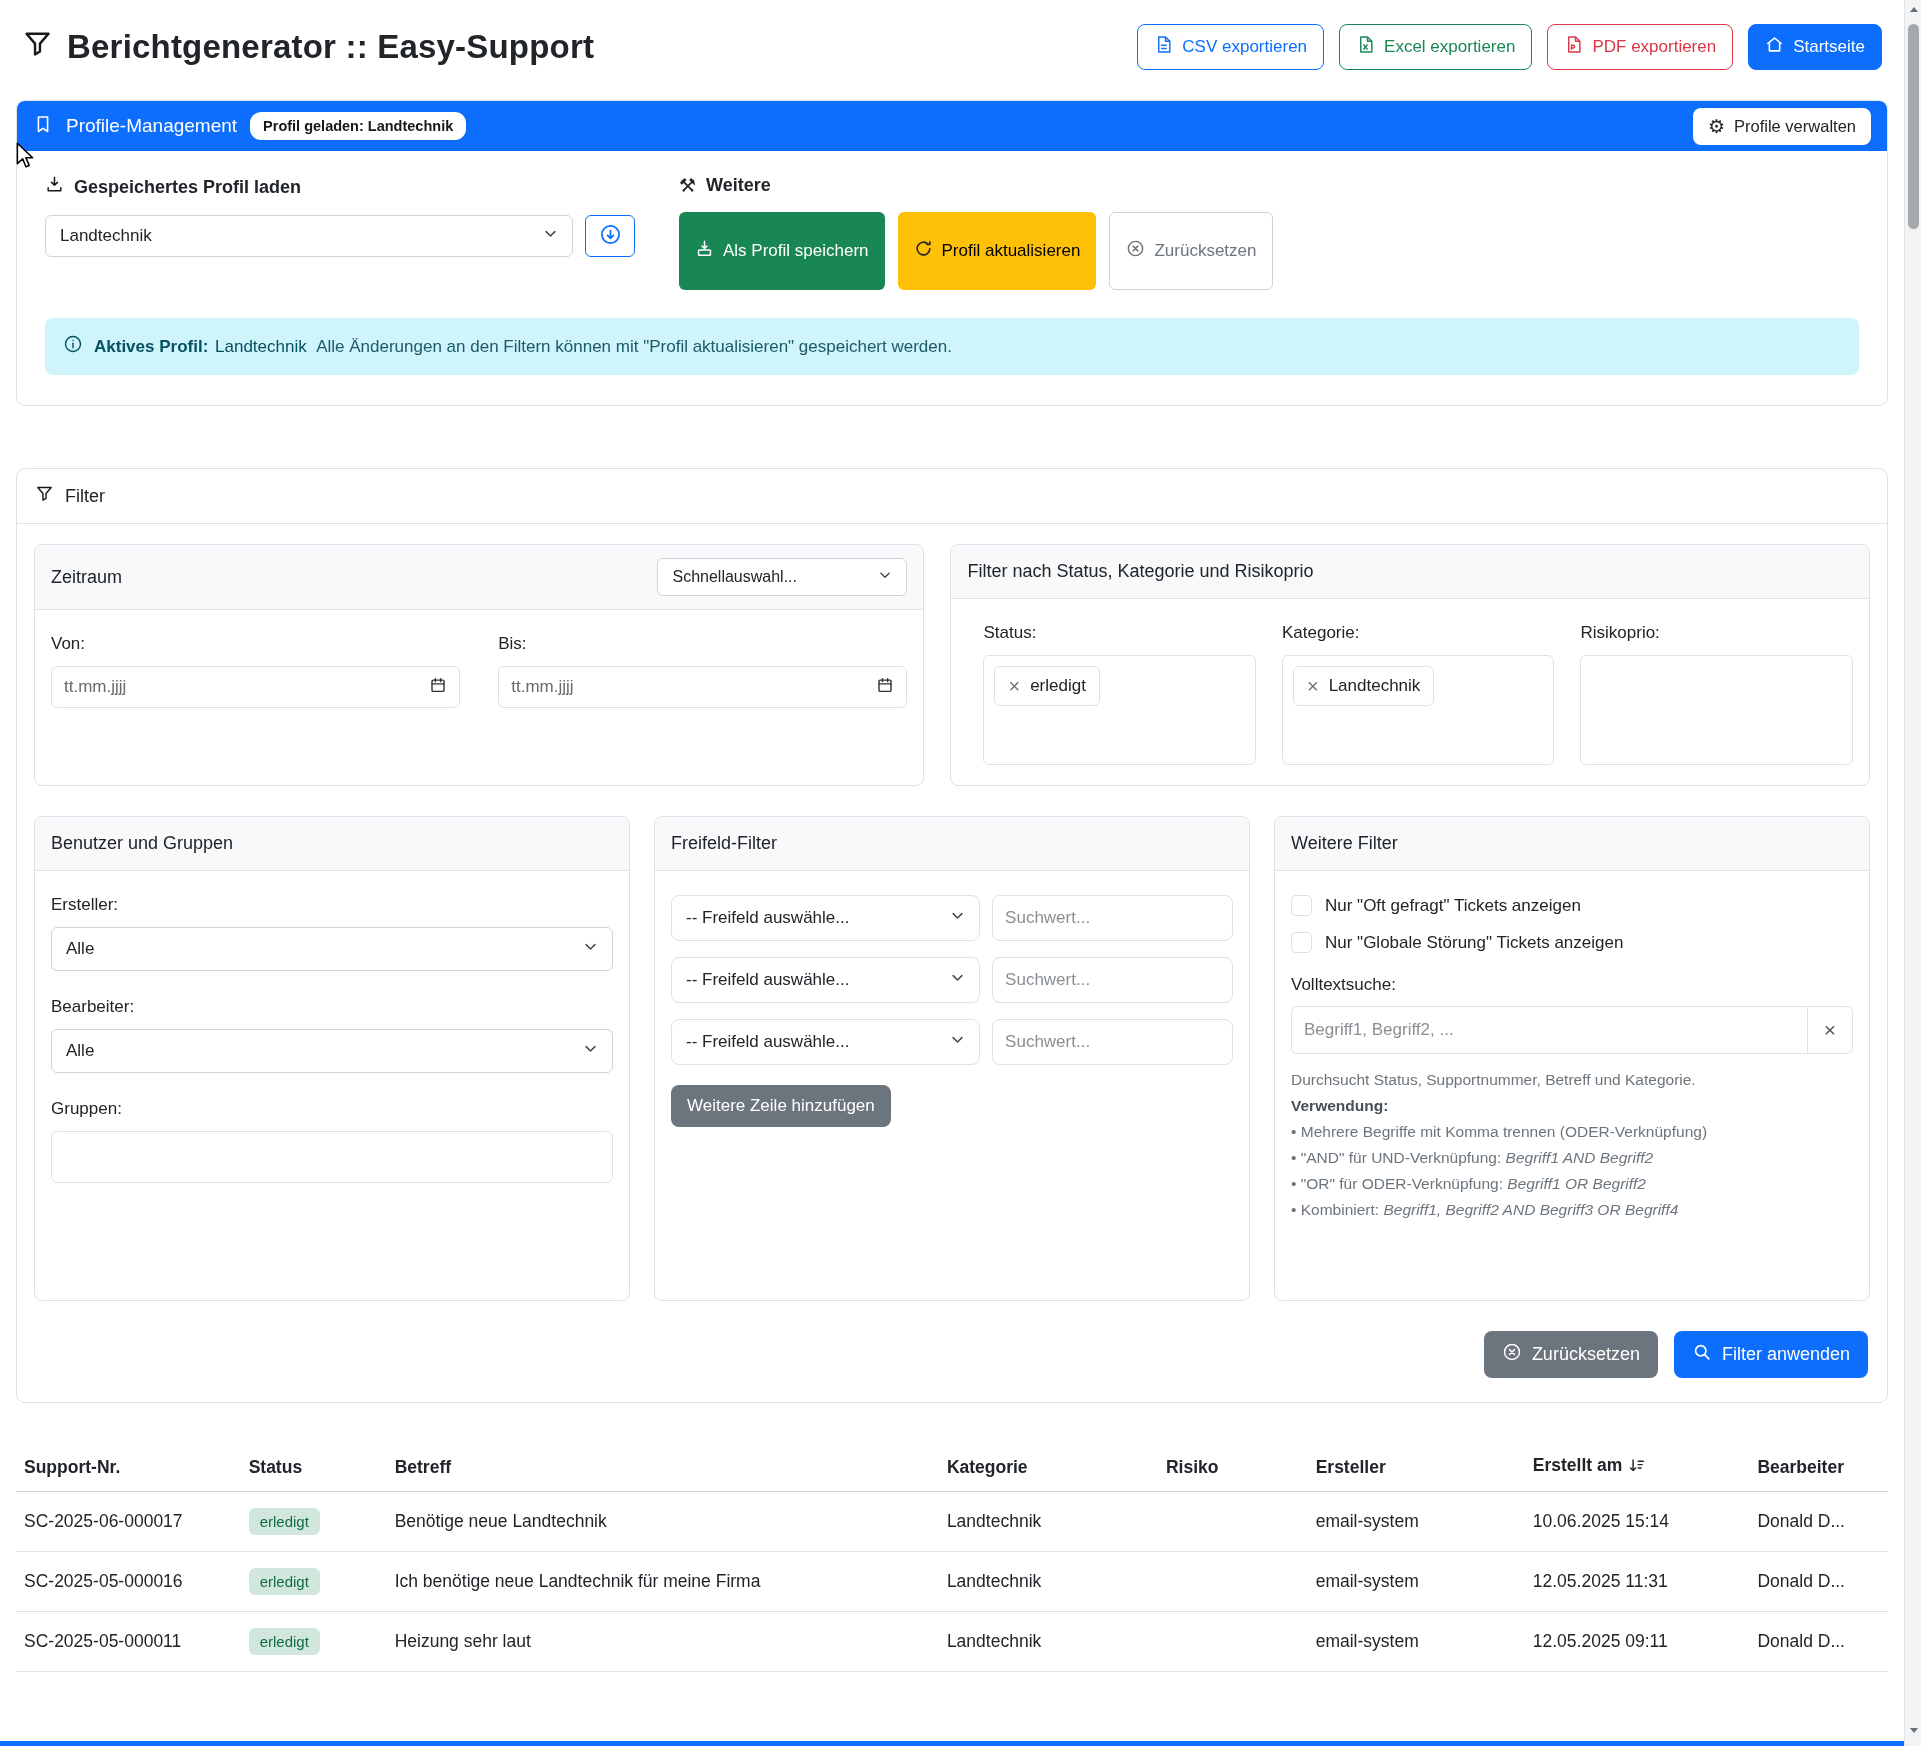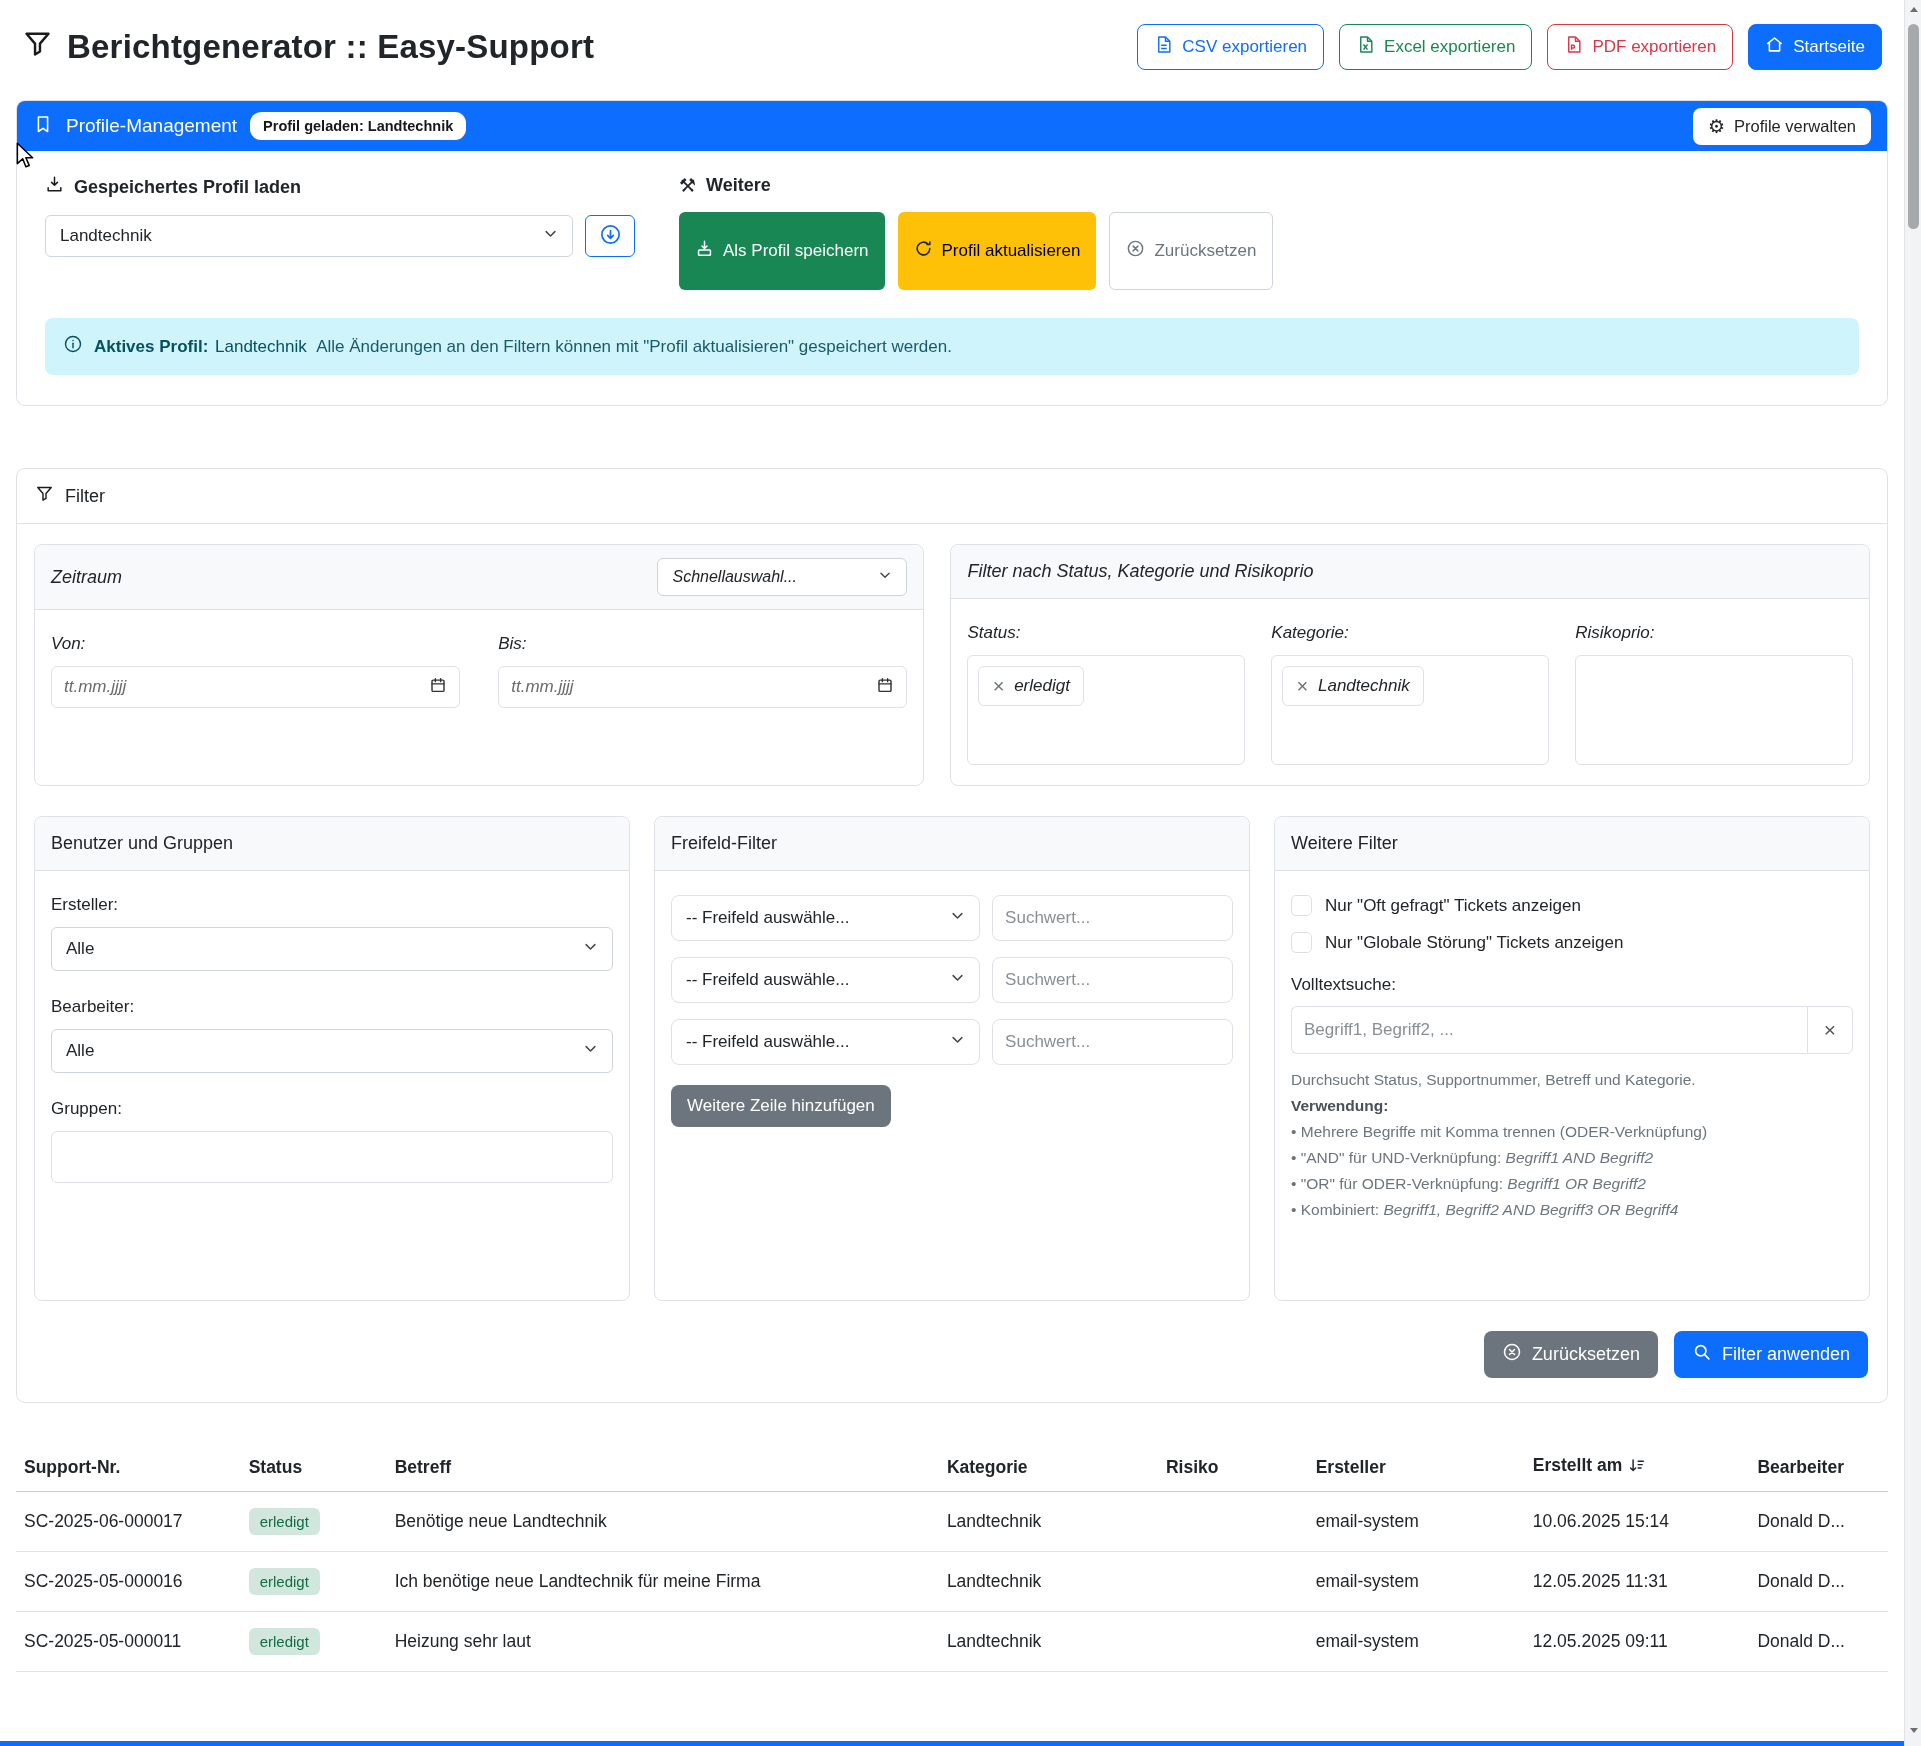--- a/index.html
+++ b/index.html
@@ -51,30 +51,30 @@
   .info-rest { color:#1b5a68; }
 
   
   .filter-card { margin-top:62px; border:1px solid #dee2e6; border-radius:9px; }
   .filter-card-header { padding:15px 18px; border-bottom:1px solid #dee2e6; font-size:18px; display:flex; align-items:center; gap:11px; }
   .filter-body { padding:20px 17px 24px; }
   .panel { border:1px solid #dee2e6; border-radius:8px; background:#fff; display:flex; flex-direction:column; }
   .panel-header { background:#f8f9fa; border-bottom:1px solid #dee2e6; border-radius:8px 8px 0 0; padding:13px 16px;
                   font-size:18px; display:flex; justify-content:space-between; align-items:center; min-height:54px; }
   .frow1 { display:flex; gap:26px; }
-  .frow1 .panel { min-height:242px;font-style:italic; }
+  .frow1 .panel { min-height:242px; }
   .zeitraum { flex:0 0 48.5%; }
   .statuspanel { flex:1; }
   .quick-select { width:250px; height:38px; font-size:16px; }
   .zeitraum-body { display:flex; gap:38px; padding:24px 16px 58px; }
   .datecol { flex:1; }
   .flabel { font-size:17px; margin-bottom:12px; }
   .date-input { height:42px; border:1px solid #dee2e6; border-radius:6px; display:flex; align-items:center; justify-content:space-between;
                 padding:0 12px; color:#6a6a6a; font-size:17px; background:#fff; }
-  .status-body { display:flex; gap:26px; padding:24px 16px 20px; }
+  .status-body { display:flex; gap:26px; padding:24px 16px 20px;margin-left:16px; }
   .chipcol { flex:1; }
   .chipbox { border:1px solid #dee2e6; border-radius:6px; min-height:110px; padding:10px; background:#fff; }
   .chip { display:inline-flex; align-items:center; gap:10px; border:1px solid #dee2e6; border-radius:6px; padding:9px 13px;
           font-size:17px; background:#fff; }
   .chip-x { color:#6c757d; font-size:20px; line-height:1; }
 
   .frow2 { display:flex; gap:24px; margin-top:30px; align-items:stretch; }
   .frow2 .panel { flex:1; min-height:485px; }
   .benutzer-body { padding:24px 16px 26px; }
   .sel-full { width:100%; height:44px; margin-bottom:26px; }

